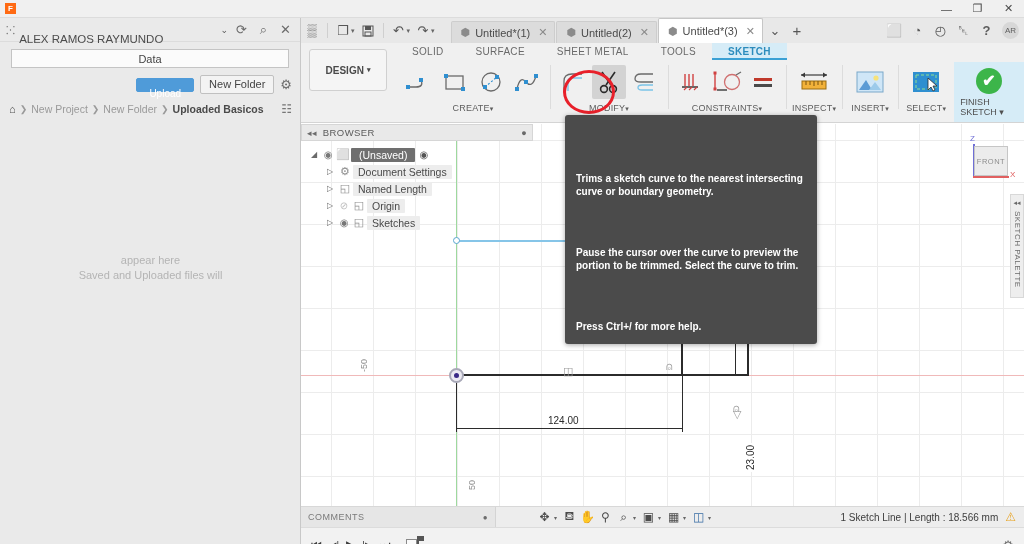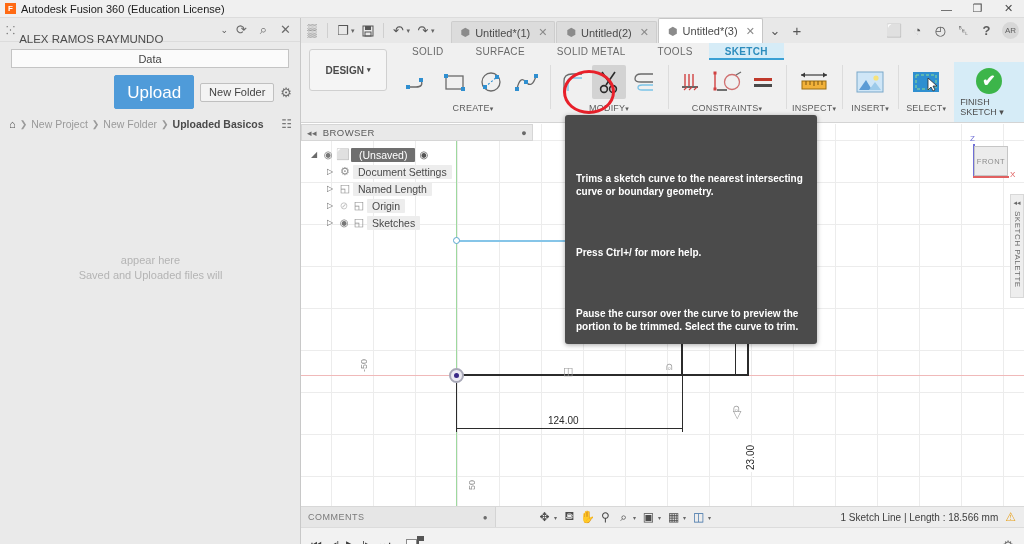--- a/index.html
+++ b/index.html
@@ -46,21 +46,21 @@
   .dp-head .hico { color:#6b6b6b; font-size:13px; width:17px; text-align:center; cursor:pointer; }
   .dp-tabs { display:flex; padding:7px 11px 0 11px; }
   .dp-tab {
     flex:1; height:19px; line-height:18px; text-align:center; font-size:11px;
     border:1px solid #c4c4c4; background:#e2e2e2; color:#444;
   }
   .dp-tab.active { background:#fbfbfb; }
   .dp-actions { display:flex; align-items:center; justify-content:flex-end; gap:6px; padding:7px 8px 0 0; }
   .btn-upload {
     background:#4f9bd9; color:#fff; border:1px solid #4f9bd9; border-radius:2px;
-    height:34px; padding:6px 12px; font-size:17px; line-height:17px; cursor:pointer;
+    height:14px; padding:6px 12px; font-size:10px; line-height:17px; cursor:pointer;
   }
   .btn-newfolder {
     background:#f3f3f3; color:#444; border:1px solid #c0c0c0; border-radius:2px;
     height:19px; padding:0 8px; font-size:11px; line-height:17px; cursor:pointer;
   }
   .gear-ico { color:#6d6d6d; font-size:13px; cursor:pointer; }
   .breadcrumb { display:flex; align-items:center; gap:4px; padding:8px 8px 0 9px; font-size:10.5px; }
   .bc-home { color:#555; font-size:11px; }
   .bc-sep { color:#9a9a9a; font-size:9px; }
   .bc-item { color:#9a9a9a; }
@@ -248,21 +248,20 @@
   .tl-marker .flag { position:absolute; left:11px; top:0; width:7px; height:5px; background:#555; }
   .tl-gear { margin-left:auto; padding-right:10px; font-size:13px; color:#6e6e6e; cursor:pointer; }
 </style>
 </head>
 <body>
 
 <div id="app">
 
   <div class="winbar">
     <div class="app-ico">F</div>
-    <div class="wtitle">Autodesk Fusion 360 (Education License)</div>
     <div class="wctrls">
       <div>—</div>
       <div>❐</div>
       <div>✕</div>
     </div>
   </div>
 
   <div class="datapanel">
     <div class="dp-head">
       <span class="dp-grid-ico">⁙</span>
@@ -353,21 +352,21 @@
     <div class="ribbon">
 
       <div class="design-btn">
         <span>DESIGN</span>
         <span style="font-size:7px;">▾</span>
       </div>
 
       <div class="ribbon-tabs">
         <div class="rtab">SOLID</div>
         <div class="rtab">SURFACE</div>
-        <div class="rtab">SOLID METAL</div>
+        <div class="rtab">SHEET METAL</div>
         <div class="rtab">TOOLS</div>
         <div class="rtab active">SKETCH</div>
       </div>
 
       <div class="rgroups">
 
         <div class="rgroup">
           <div class="rg-items">
             <div class="ritem">
               <svg width="26" height="20" viewBox="0 0 26 20">
@@ -636,22 +635,22 @@
           <span class="tri">▷</span>
           <span class="eye">◉</span>
           <span class="ico">◱</span>
           <span class="nm">Sketches</span>
         </div>
       </div>
     </div>
 
     <div class="tooltip">
       <div class="tt-p">Trims a sketch curve to the nearest intersecting curve or boundary geometry.</div>
+      <div class="tt-p">Pause the cursor over the curve to preview the portion to be trimmed. Select the curve to trim.</div>
       <div class="tt-p">Press Ctrl+/ for more help.</div>
-      <div class="tt-p">Pause the cursor over the curve to preview the portion to be trimmed. Select the curve to trim.</div>
     </div>
 
     <div class="statusbar">
       <div class="comments">
         <span>COMMENTS</span>
         <span class="comm-dot">●</span>
       </div>
       <div class="navbar">
         <span class="ni">✥</span>
         <span class="nc">▾</span>

